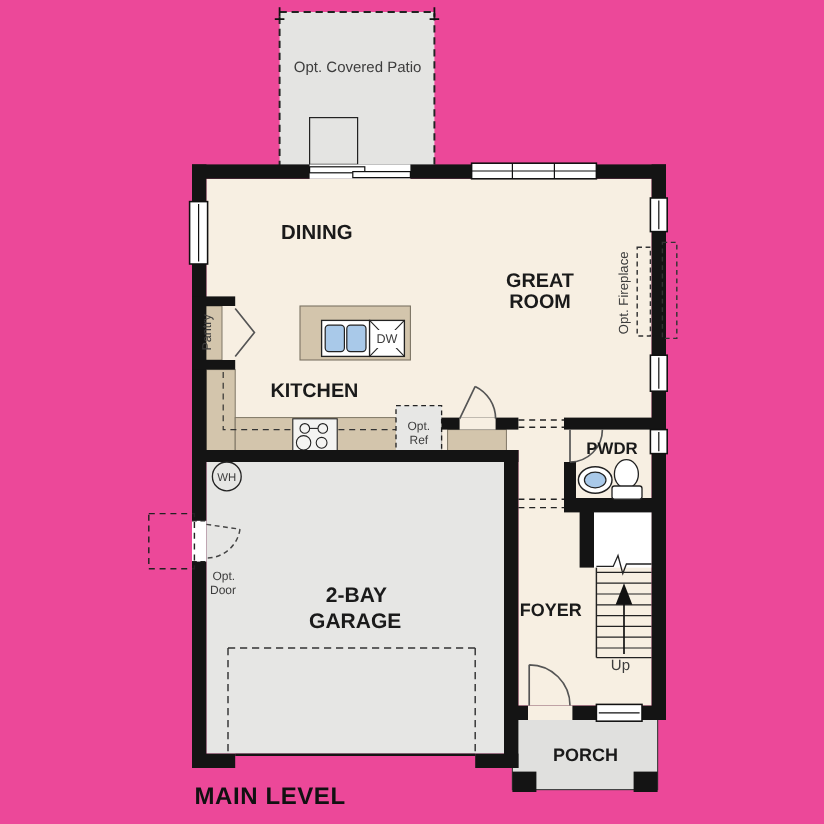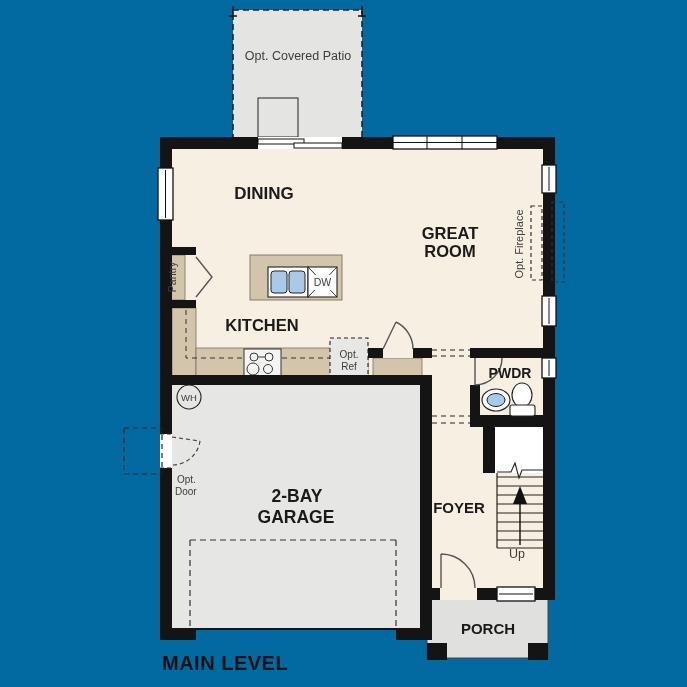--- a/index.html
+++ b/index.html
@@ -1,16 +1,16 @@
 <!DOCTYPE html>
 <html><head>
 <meta charset="utf-8">
 <style>
   html,body{margin:0;padding:0;background:#ffffff;}
-  .page{width:687px;height:687px;position:relative;background:#0369a1;
+  .page{width:687px;height:687px;position:relative;background:#ec4899;
         font-family:"Liberation Sans", sans-serif;}
   svg{display:block;}
   text{font-family:"Liberation Sans", sans-serif;}
   .room-label{font-weight:bold;fill:#1a1a1a;}
   .small-label{fill:#3d3d3d;font-weight:normal;}
   .title-label{font-weight:bold;fill:#111111;}
 </style>
 </head>
 <body>
 

